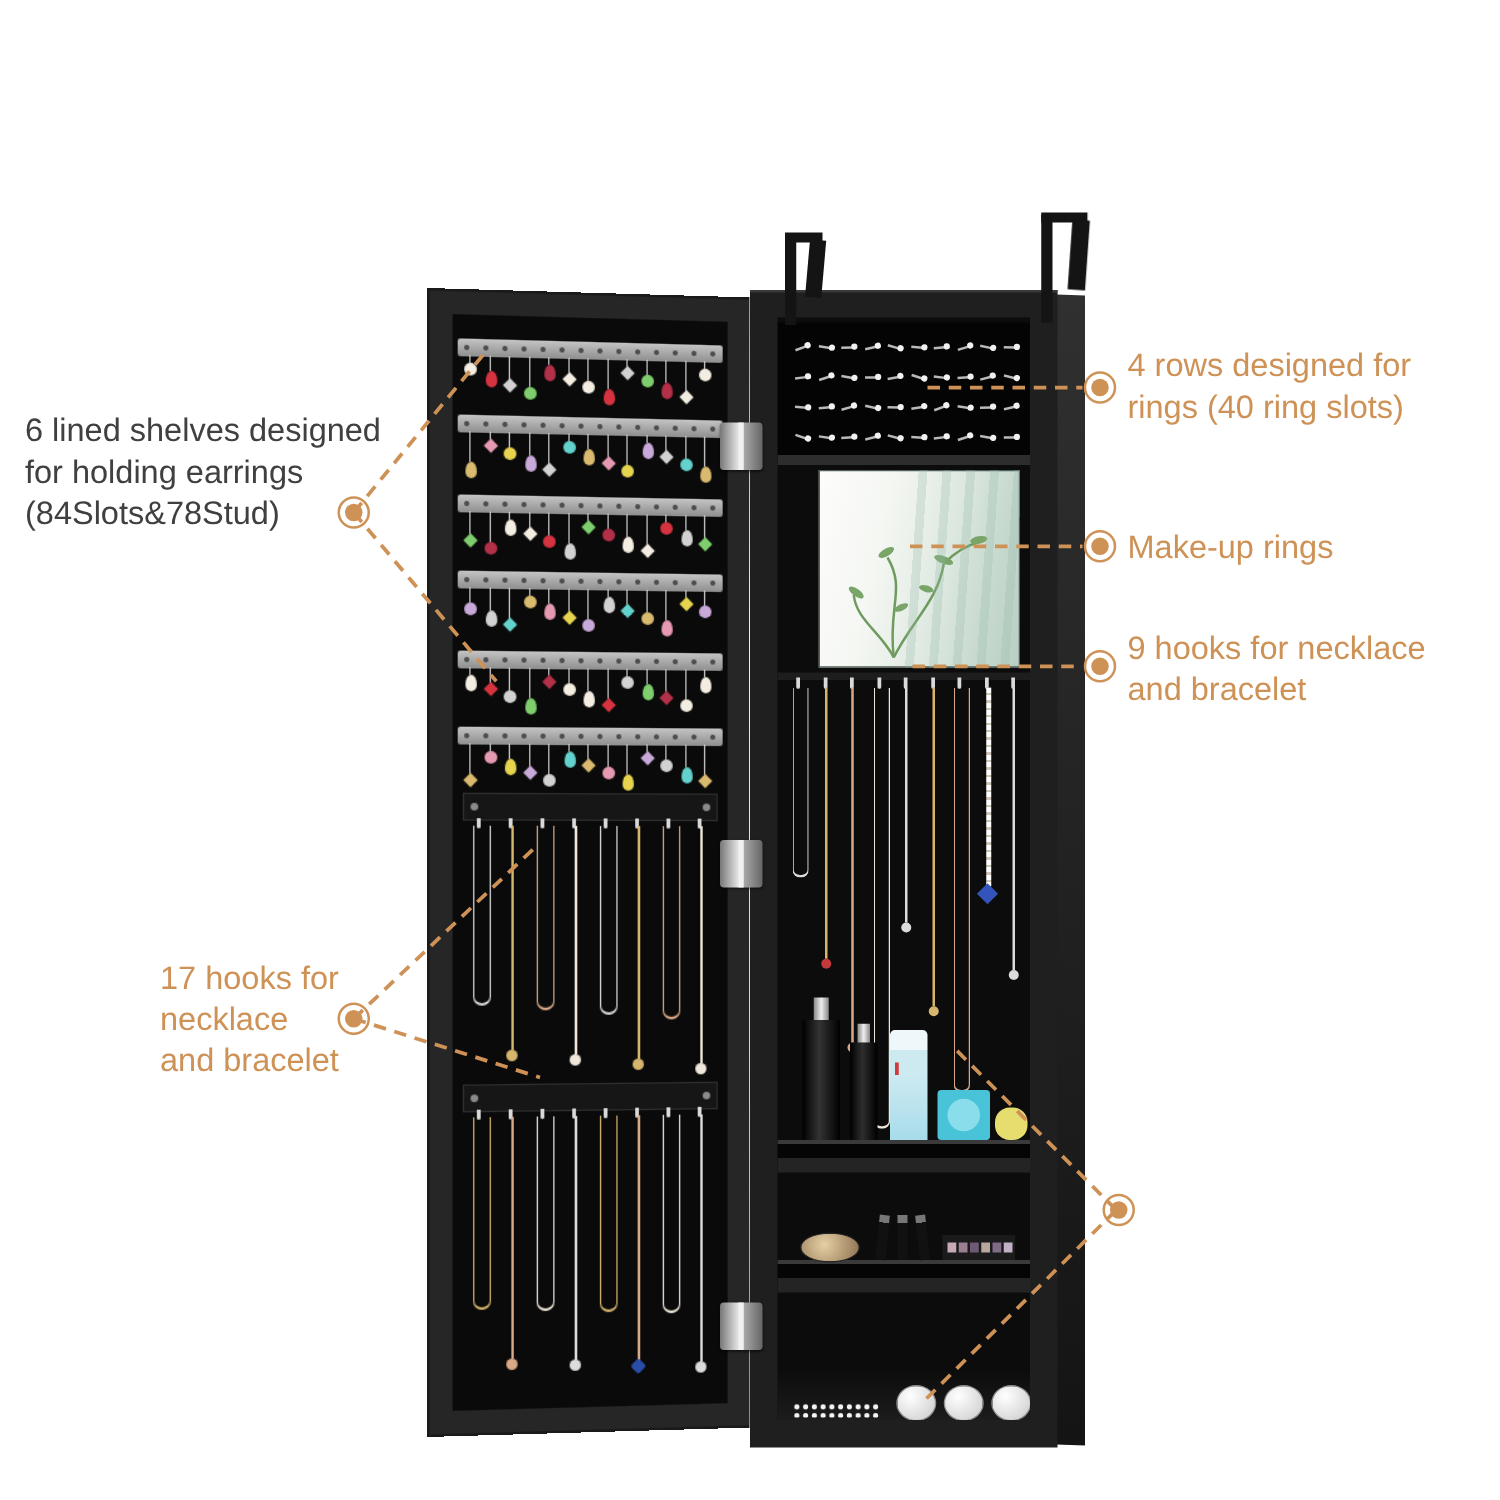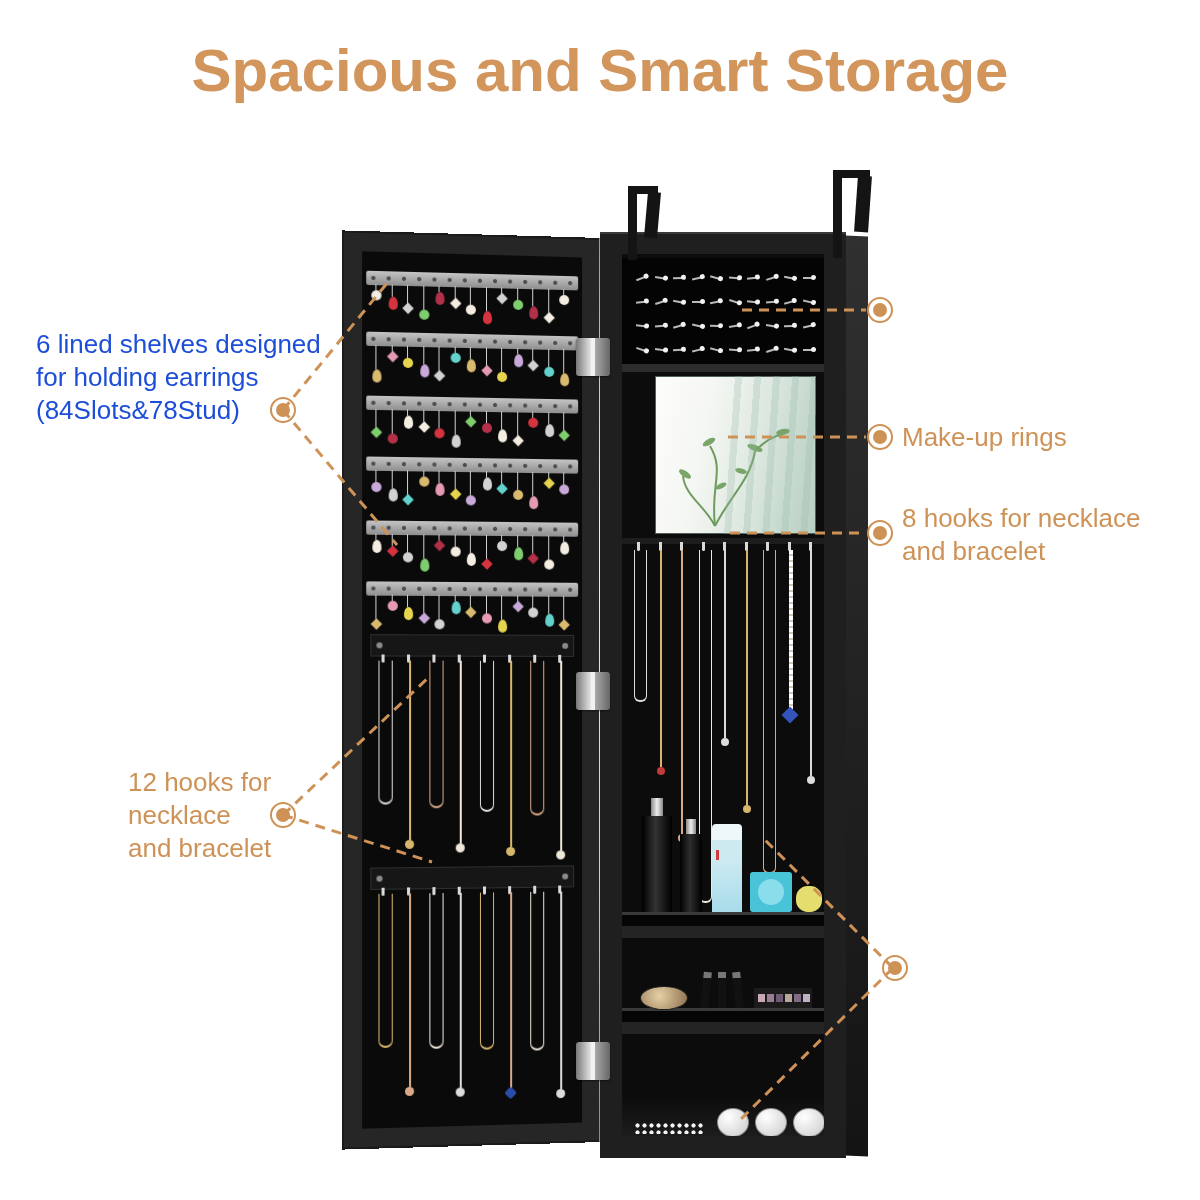--- a/index.html
+++ b/index.html
@@ -44,21 +44,20 @@
   .hinge:after{content:"";position:absolute;left:15px;top:0;width:4px;height:100%;background:#f2f2f2;}
   .odhook{position:absolute;z-index:2;}
   .odhook div{position:absolute;background:#141414;}
   svg.overlay{position:absolute;left:0;top:0;z-index:5;pointer-events:none;}
 </style>
 </head>
 <body>
 
 <div class="canvas">
 
-  <div class="title" style="color: rgb(210, 149, 92);">Spacious and Smart Storage</div>
 
   <div class="odhook">
     <div style="left:628px;top:188px;width:9px;height:72px;"></div>
     <div style="left:628px;top:186px;width:30px;height:8px;"></div>
     <div style="left:646px;top:192px;width:13px;height:46px;transform:rotate(5deg);"></div>
   </div>
   <div class="odhook">
     <div style="left:833px;top:172px;width:9px;height:86px;"></div>
     <div style="left:833px;top:170px;width:37px;height:8px;"></div>
     <div style="left:856px;top:176px;width:14px;height:56px;transform:rotate(4deg);"></div>
@@ -733,23 +732,25 @@
           <circle cx="880" cy="533" r="7" fill="#CE9257"></circle>
           <circle cx="880" cy="533" r="12" fill="none" stroke="#CE9257" stroke-width="2"></circle>
         </g>
       <g>
           <circle cx="895" cy="968" r="7" fill="#CE9257"></circle>
           <circle cx="895" cy="968" r="12" fill="none" stroke="#CE9257" stroke-width="2"></circle>
         </g>
     </g>
   </svg>
 
-  <div class="callout-text" style="left: 36px; top: 328px; color: #1d4ed8;">6 lined shelves designed
+  <div class="callout-text" style="left: 20px; top: 328px; color: #404040;">6 lined shelves designed
 for holding earrings
 (84Slots&amp;78Stud)</div>
-  <div class="callout-text" style="left: 128px; top: 766px; color: rgb(206, 146, 87);">12 hooks for
+  <div class="callout-text" style="left: 128px; top: 766px; color: rgb(206, 146, 87);">17 hooks for
 necklace
 and bracelet</div>
+  <div class="callout-text" style="left: 902px; top: 276px; color: rgb(206, 146, 87);">4 rows designed for
+rings (40 ring slots)</div>
   <div class="callout-text" style="left: 902px; top: 421px; color: rgb(206, 146, 87);">Make-up rings</div>
-  <div class="callout-text" style="left: 902px; top: 502px; color: rgb(206, 146, 87);">8 hooks for necklace
+  <div class="callout-text" style="left: 902px; top: 502px; color: rgb(206, 146, 87);">9 hooks for necklace
 and bracelet</div>
 
 </div>
 
 </body></html>

